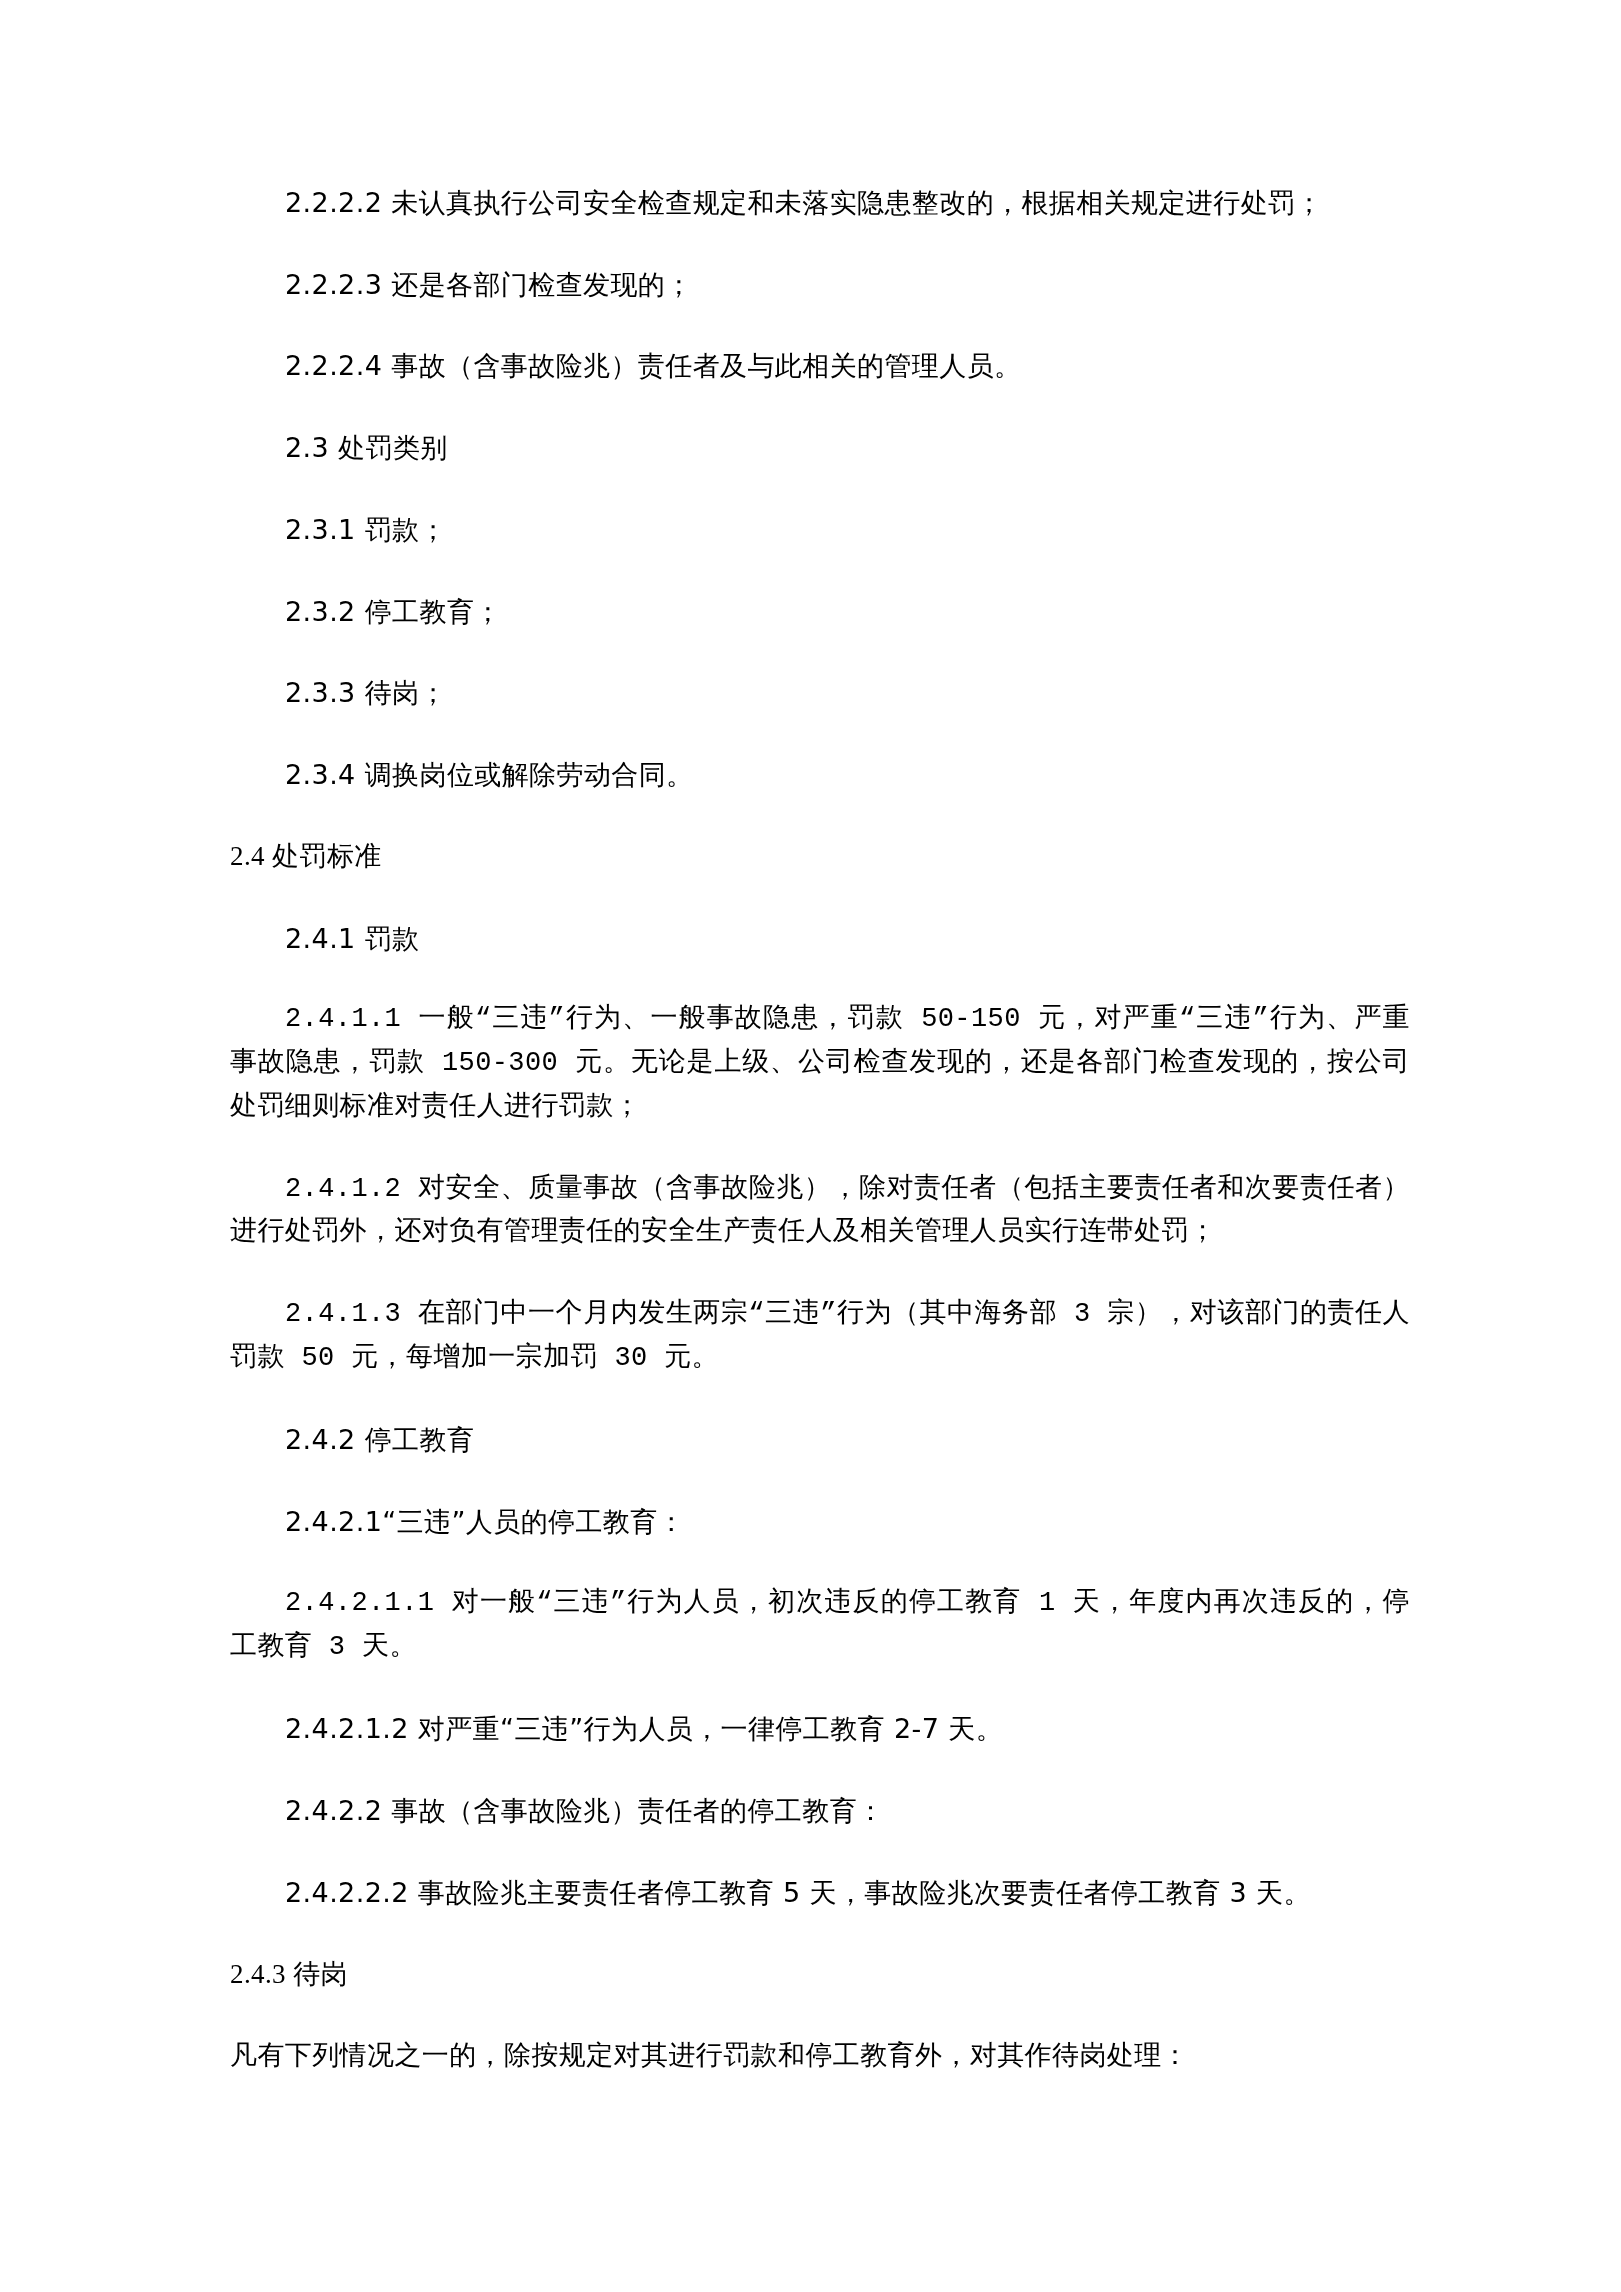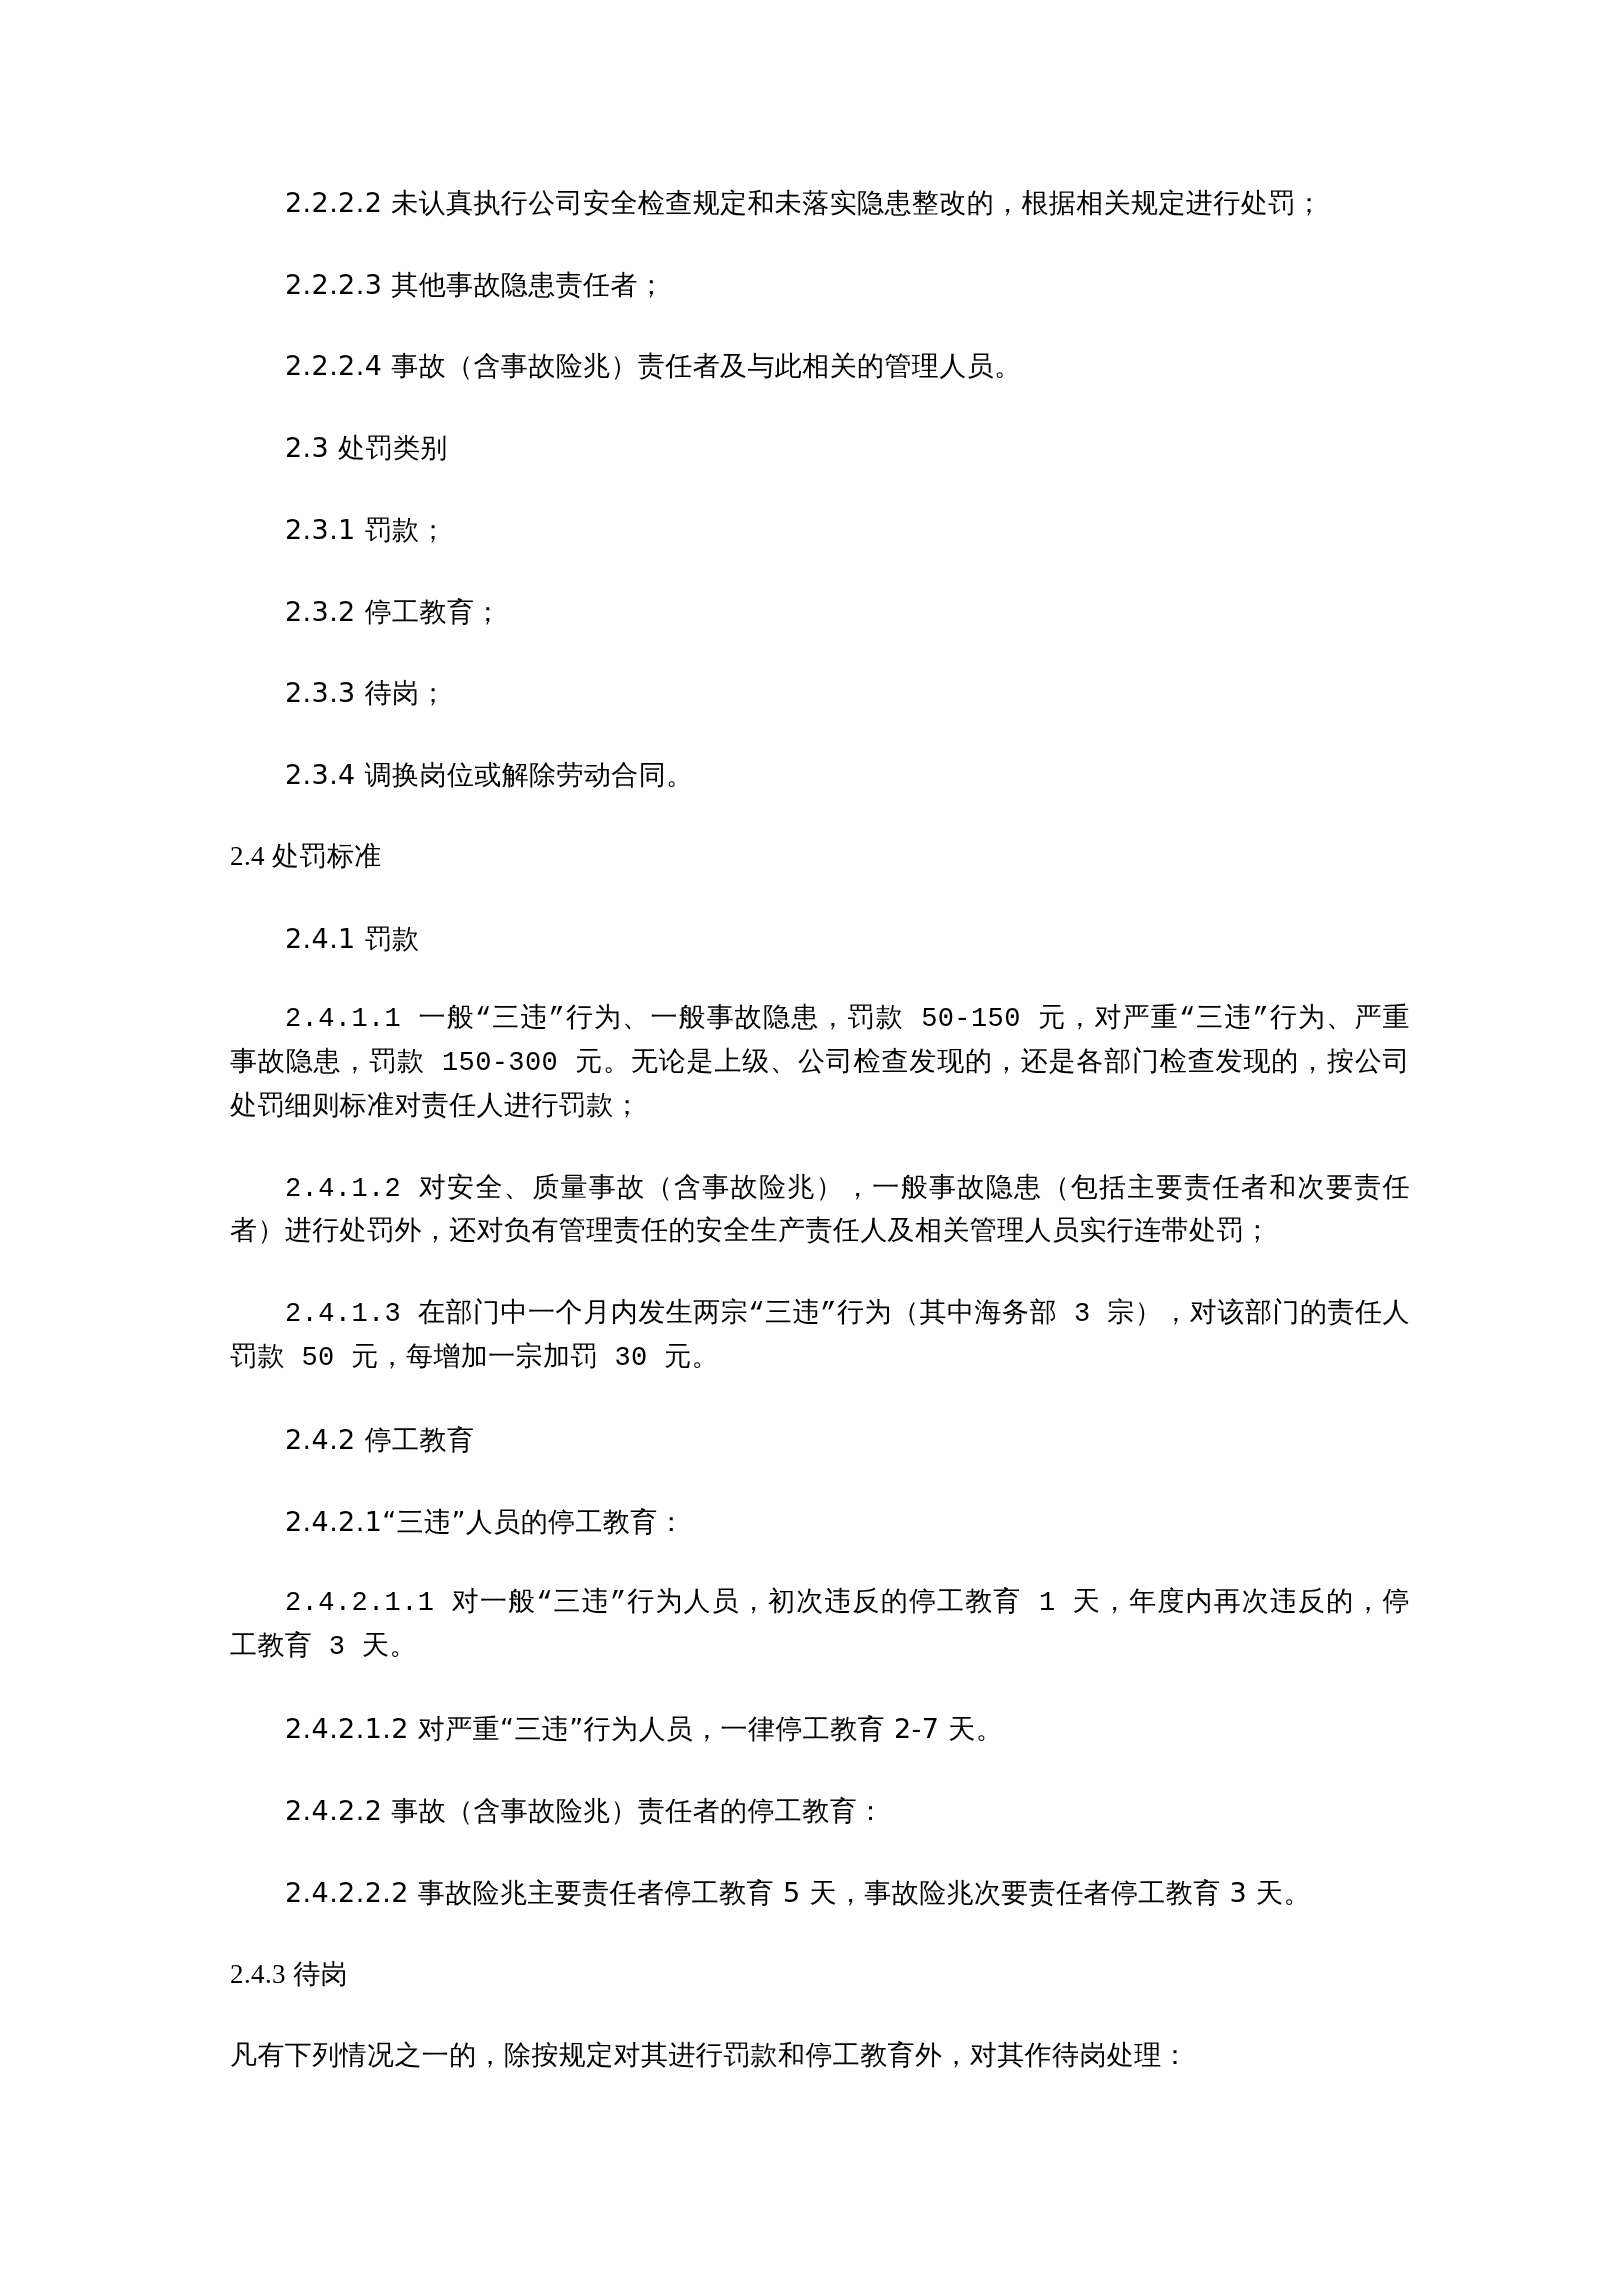--- a/index.html
+++ b/index.html
@@ -46,31 +46,31 @@
     font-family: Liberation Serif, serif;
   }
 </style>
 </head>
 <body>
 
 <div class="page">
   <div class="doc-body">
 
     <p class="para indent">2.2.2.2 未认真执行公司安全检查规定和未落实隐患整改的，根据相关规定进行处罚；</p>
-    <p class="para indent">2.2.2.3  其他事故隐患责任者；</p>
+    <p class="para indent">2.2.2.3  还是各部门检查发现的；</p>
     <p class="para indent">2.2.2.4  事故（含事故险兆）责任者及与此相关的管理人员。</p>
     <p class="para indent">2.3  处罚类别</p>
     <p class="para indent">2.3.1  罚款；</p>
     <p class="para indent">2.3.2  停工教育；</p>
     <p class="para indent">2.3.3  待岗；</p>
     <p class="para indent">2.3.4  调换岗位或解除劳动合同。</p>
     <p class="para flush">2.4  处罚标准</p>
     <p class="para indent">2.4.1  罚款</p>
     <p class="para hang">2.4.1.1 一般“三违”行为、一般事故隐患，罚款 50-150 元，对严重“三违”行为、严重事故隐患，罚款 150-300 元。无论是上级、公司检查发现的，还是各部门检查发现的，按公司处罚细则标准对责任人进行罚款；</p>
-    <p class="para hang">2.4.1.2 对安全、质量事故（含事故险兆），一般事故隐患（包括主要责任者和次要责任者）进行处罚外，还对负有管理责任的安全生产责任人及相关管理人员实行连带处罚；</p>
+    <p class="para hang">2.4.1.2 对安全、质量事故（含事故险兆），除对责任者（包括主要责任者和次要责任者）进行处罚外，还对负有管理责任的安全生产责任人及相关管理人员实行连带处罚；</p>
     <p class="para hang">2.4.1.3  在部门中一个月内发生两宗“三违”行为（其中海务部 3 宗），对该部门的责任人罚款 50 元，每增加一宗加罚 30 元。</p>
     <p class="para indent">2.4.2 停工教育</p>
     <p class="para indent">2.4.2.1“三违”人员的停工教育：</p>
     <p class="para hang">2.4.2.1.1  对一般“三违”行为人员，初次违反的停工教育 1 天，年度内再次违反的，停工教育 3 天。</p>
     <p class="para indent">2.4.2.1.2  对严重“三违”行为人员，一律停工教育 2-7 天。</p>
     <p class="para indent">2.4.2.2 事故（含事故险兆）责任者的停工教育：</p>
     <p class="para indent">2.4.2.2.2 事故险兆主要责任者停工教育 5 天，事故险兆次要责任者停工教育 3 天。</p>
     <p class="para flush">2.4.3  待岗</p>
     <p class="para flush">凡有下列情况之一的，除按规定对其进行罚款和停工教育外，对其作待岗处理：</p>
 

